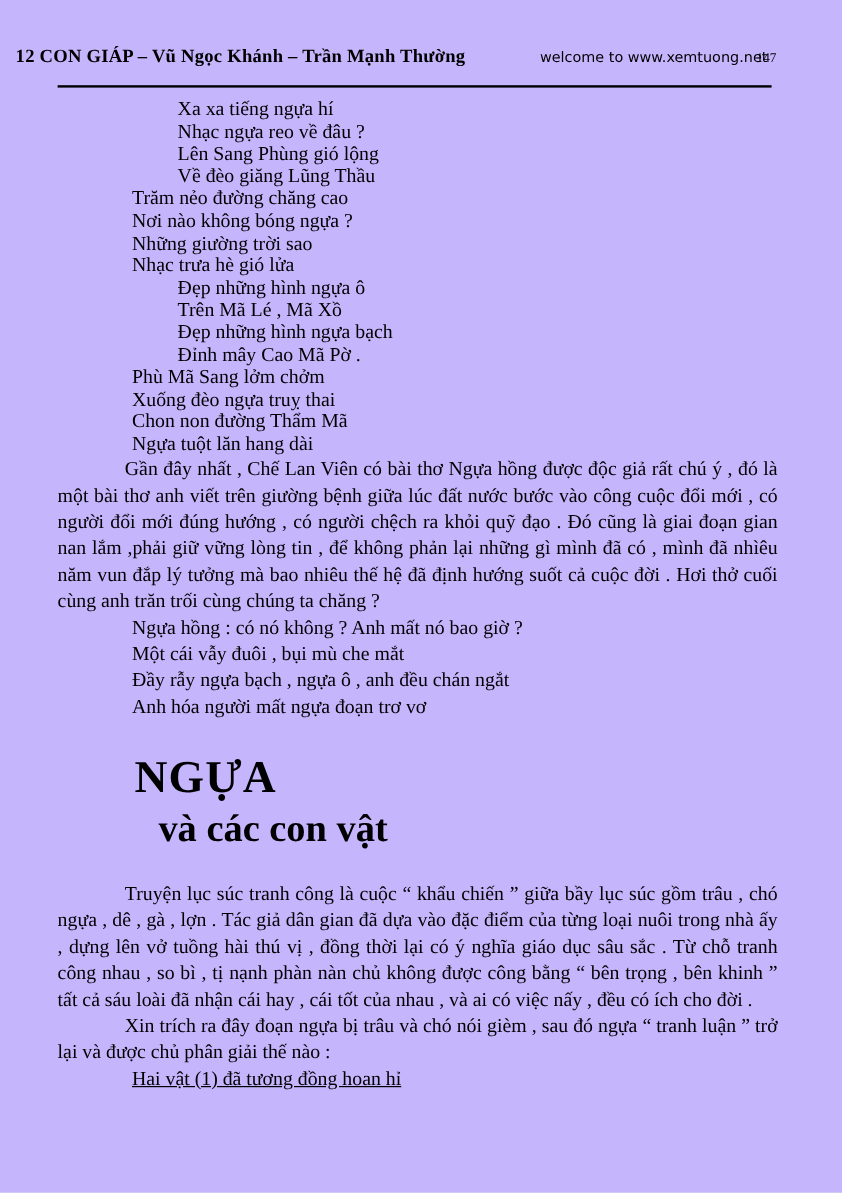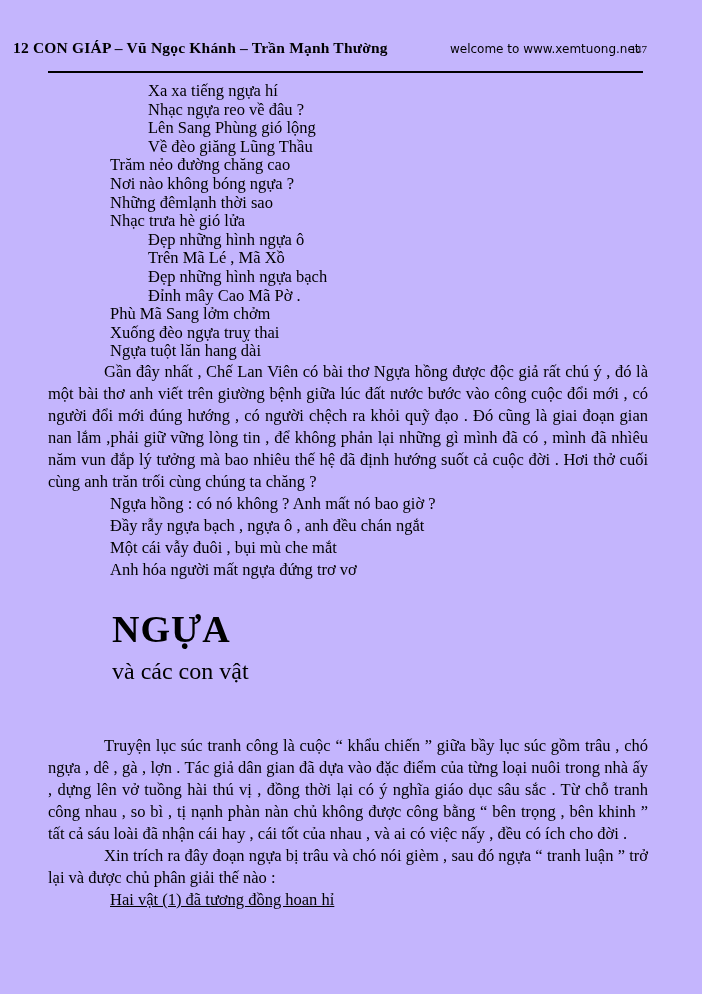--- a/index.html
+++ b/index.html
@@ -52,26 +52,26 @@
     text-indent:56px;
     margin:0;
   }
   .section-heading{
     margin:22px 0 0 64px;
   }
   .section-heading .h-big{
     font-size:38px;line-height:52px;font-weight:bold;letter-spacing:1px;
   }
   .section-heading .h-mid{
-    font-size:24px;line-height:32px;font-weight:normal;
+    font-size:32px;line-height:32px;font-weight:bold;margin-left:20px;
   }
   .section-heading .h-sub{
     font-size:33px;line-height:37px;font-weight:bold;letter-spacing:.5px;
   }
-  .para-gap{margin-top:48px;}
+  .para-gap{margin-top:28px;}
   .closing{line-height:22px;padding-left:62px;white-space:nowrap;text-decoration:underline;}
 </style>
 </head>
 <body>
 
 <div class="page">
 
   <div class="header">
     <span class="book-title">12 CON GIÁP – Vũ Ngọc Khánh – Trần Mạnh Thường</span>
     <span class="header-right">
@@ -84,38 +84,39 @@
 
   <div class="content">
 
     <div class="poem1">
       <div class="pline i2">Xa xa tiếng ngựa hí</div>
       <div class="pline i2">Nhạc ngựa reo về đâu ?</div>
       <div class="pline i2">Lên Sang Phùng gió lộng</div>
       <div class="pline i2">Về đèo giăng Lũng Thầu</div>
       <div class="pline i1">Trăm nẻo đường chăng cao</div>
       <div class="pline i1">Nơi nào không bóng ngựa ?</div>
-      <div class="pline i1">Những đêmlạnh thời sao</div>
+      <div class="pline i1">Những giường trời sao</div>
       <div class="pline i1">Nhạc trưa hè gió lửa</div>
       <div class="pline i2">Đẹp những hình ngựa ô</div>
       <div class="pline i2">Trên Mã Lé , Mã Xồ</div>
       <div class="pline i2">Đẹp những hình ngựa bạch</div>
       <div class="pline i2">Đỉnh mây Cao Mã Pờ .</div>
       <div class="pline i1">Phù Mã Sang lởm chởm</div>
       <div class="pline i1">Xuống đèo ngựa truỵ thai</div>
+      <div class="pline i1">Chon non đường Thẩm Mã</div>
       <div class="pline i1">Ngựa tuột lăn hang dài</div>
     </div>
 
     <p class="para">Gần đây nhất , Chế Lan Viên có bài thơ Ngựa hồng được độc giả rất chú ý , đó là một bài thơ anh viết trên giường bệnh giữa lúc đất nước bước vào công cuộc đổi mới , có người đổi mới đúng hướng , có người chệch ra khỏi quỹ đạo . Đó cũng là giai đoạn gian nan lắm ,phải giữ vững lòng tin , để không phản lại những gì mình đã có , mình đã nhìêu năm vun đắp lý tưởng mà bao nhiêu thế hệ đã định hướng suốt cả cuộc đời . Hơi thở cuối cùng anh trăn trối cùng chúng ta chăng ?</p>
 
     <div class="poem2">
       <div class="pline i1">Ngựa hồng : có nó không ? Anh mất nó bao giờ ?</div>
+      <div class="pline i1">Một cái vẫy đuôi , bụi mù che mắt</div>
       <div class="pline i1">Đầy rẫy ngựa bạch , ngựa ô , anh đều chán ngắt</div>
-      <div class="pline i1">Một cái vẫy đuôi , bụi mù che mắt</div>
-      <div class="pline i1">Anh hóa người mất ngựa đứng trơ vơ</div>
+      <div class="pline i1">Anh hóa người mất ngựa đoạn trơ vơ</div>
     </div>
 
     <div class="section-heading">
       <div class="h-big">NGỰA</div>
       <div class="h-mid">và các con vật</div>
     </div>
 
     <p class="para para-gap">Truyện lục súc tranh công là cuộc “ khẩu chiến ” giữa bầy lục súc gồm trâu , chó ngựa , dê , gà , lợn . Tác giả dân gian đã dựa vào đặc điểm của từng loại nuôi trong nhà ấy , dựng lên vở tuồng hài thú vị , đồng thời lại có ý nghĩa giáo dục sâu sắc . Từ chỗ tranh công nhau , so bì , tị nạnh phàn nàn chủ không được công bằng “ bên trọng , bên khinh ” tất cả sáu loài đã nhận cái hay , cái tốt của nhau , và ai có việc nấy , đều có ích cho đời .</p>
 
     <p class="para">Xin trích ra đây đoạn ngựa bị trâu và chó nói gièm , sau đó ngựa “ tranh luận ” trở lại và được chủ phân giải thế nào :</p>

